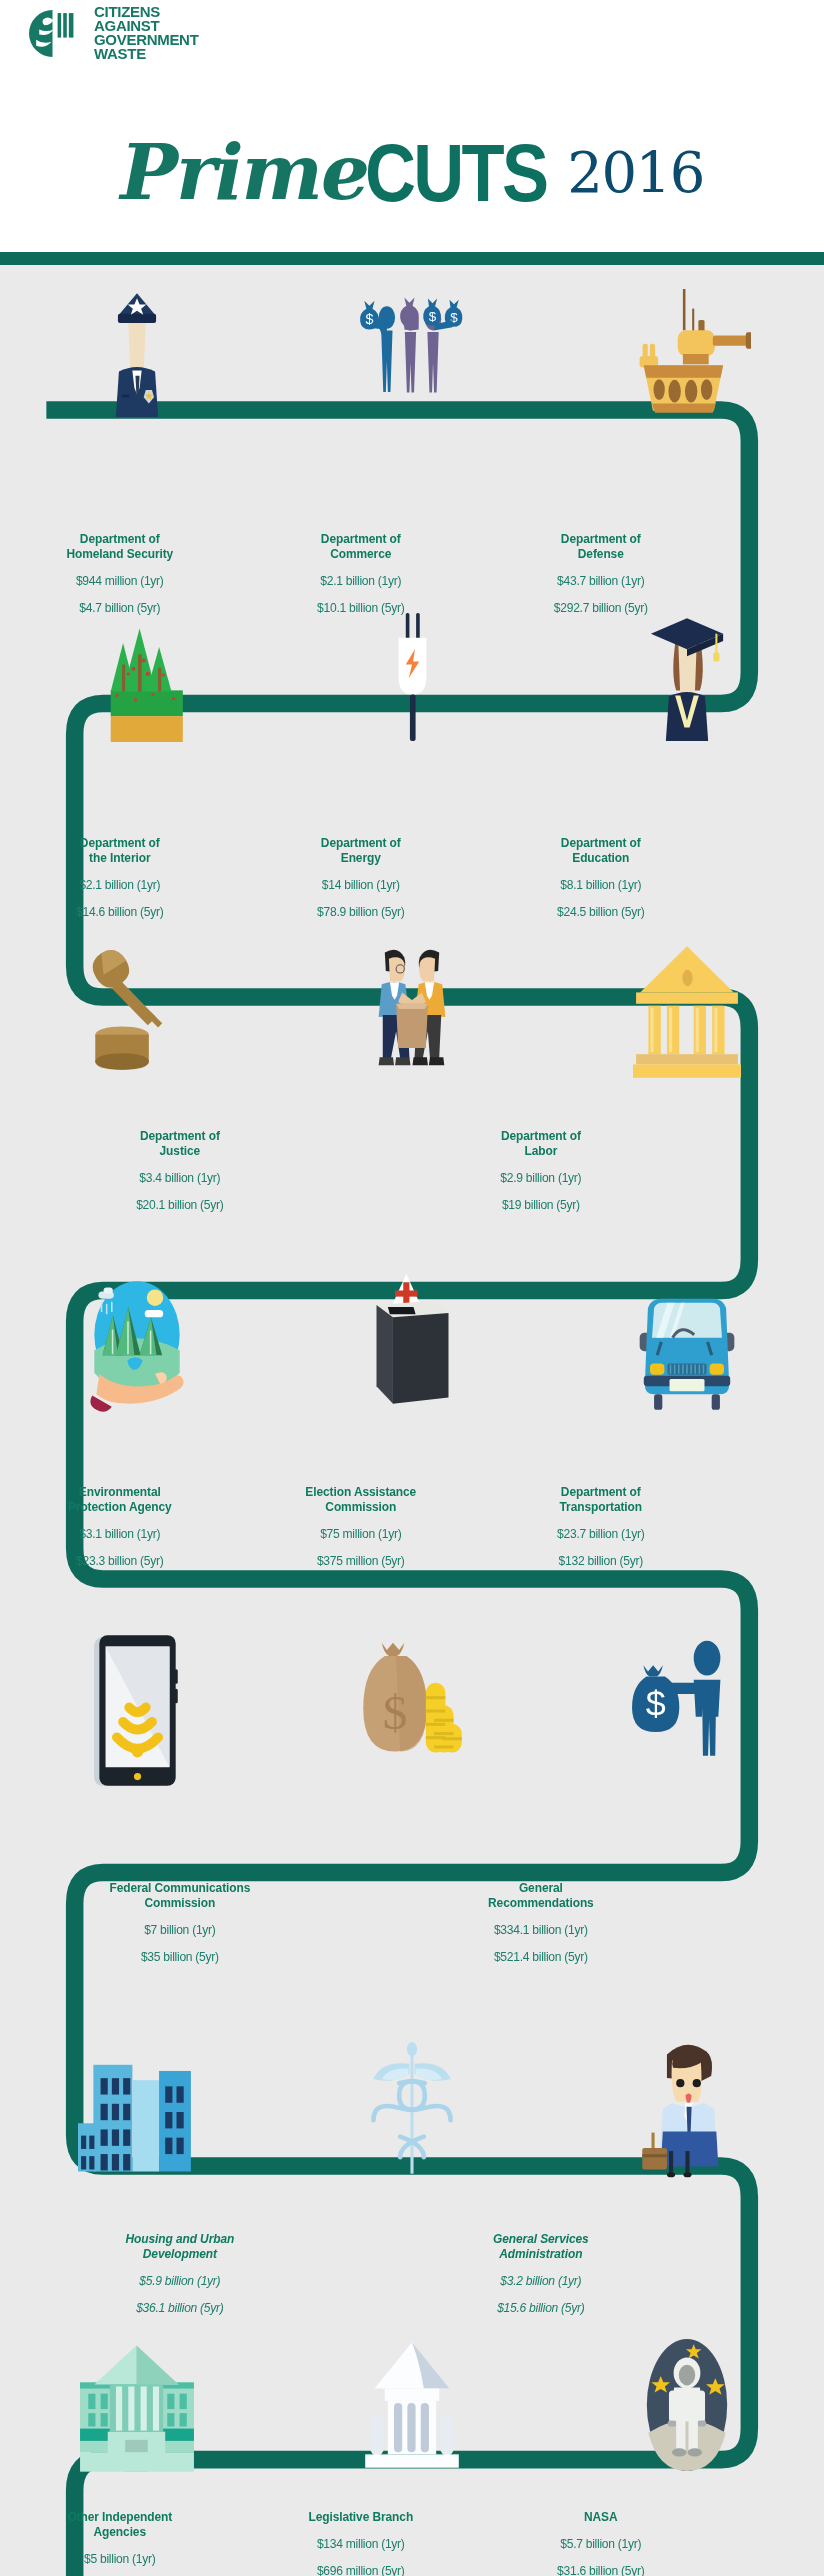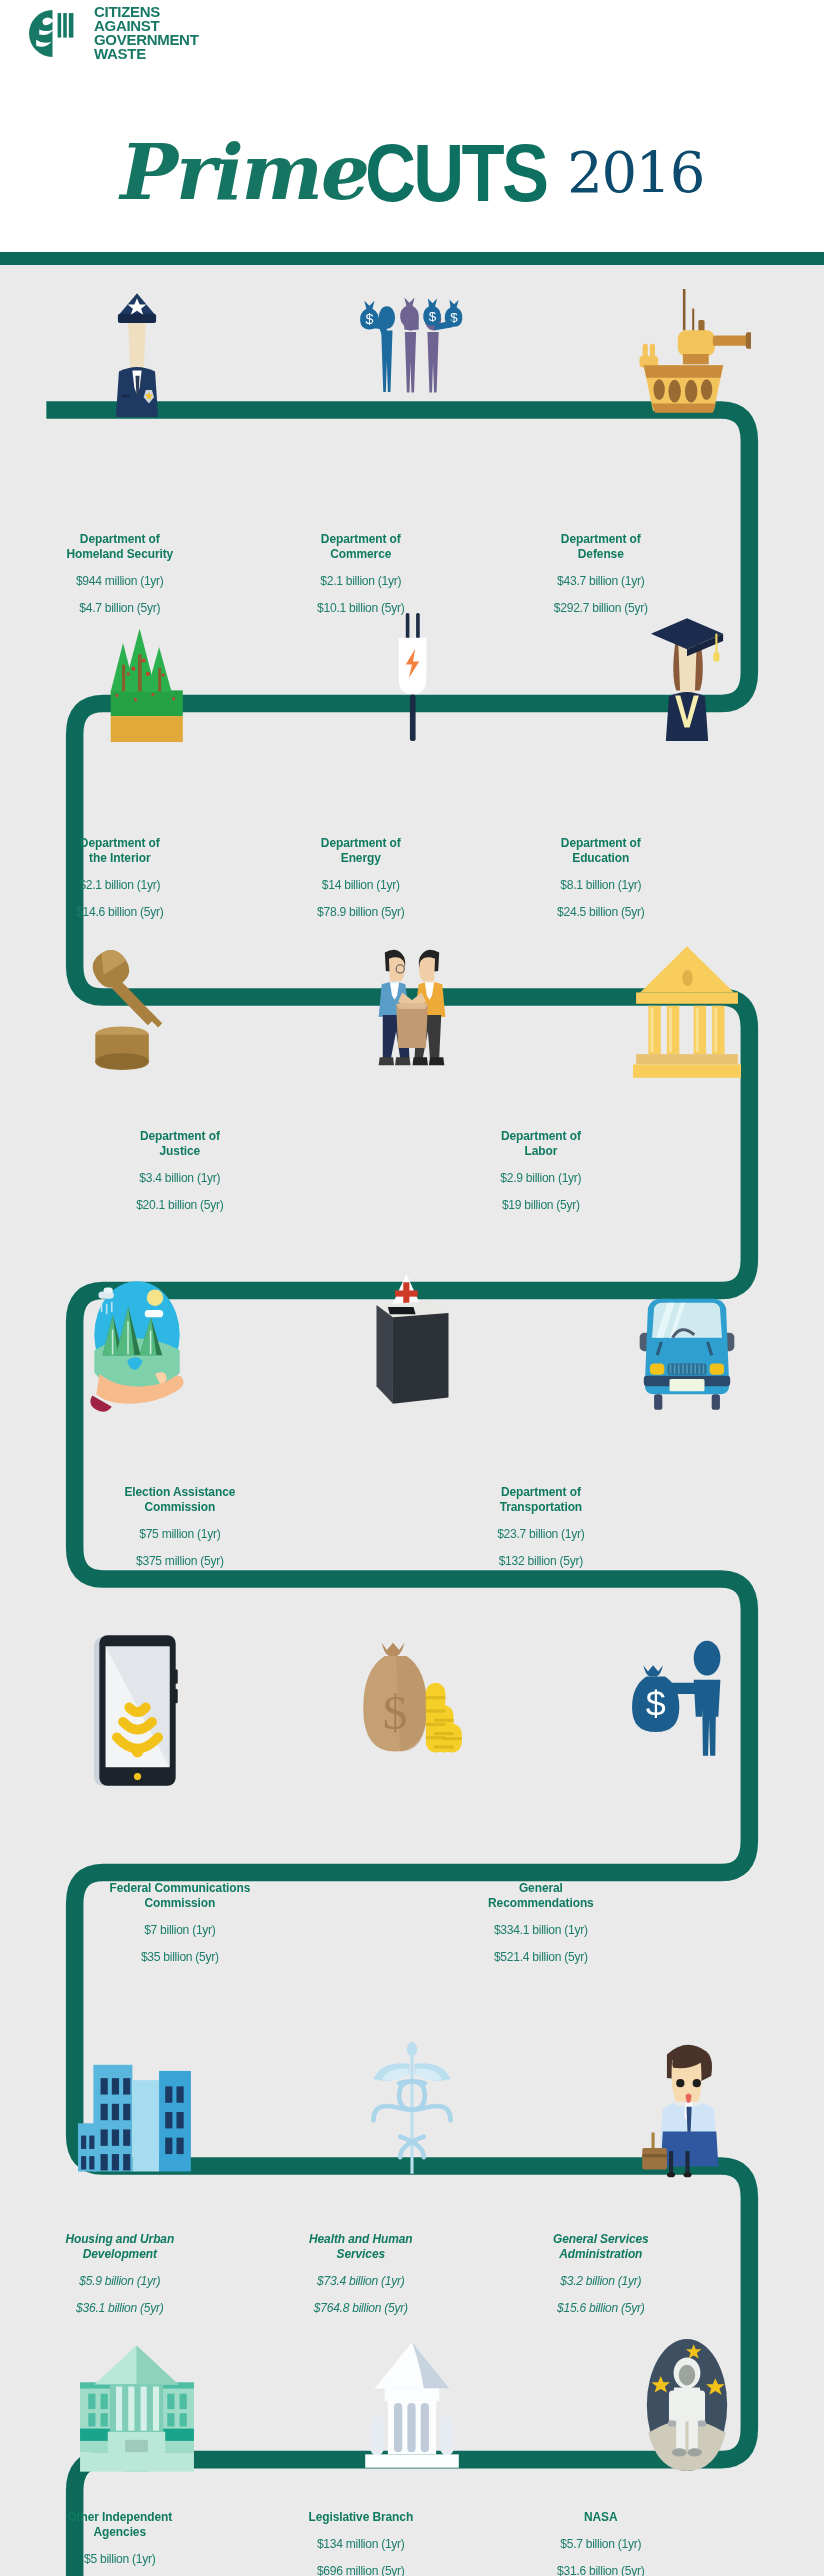--- a/index.html
+++ b/index.html
@@ -422,20 +422,28 @@
       <rect x="36" y="200" width="168" height="20" rx="6" fill="#2b4a6b"></rect>
       <rect x="86" y="206" width="68" height="24" rx="3" fill="#eef6e2"></rect>
       <rect x="56" y="236" width="16" height="30" rx="5" fill="#3b4a68"></rect>
       <rect x="168" y="236" width="16" height="30" rx="5" fill="#3b4a68"></rect>
     </svg>
   </div>
 </div>
 <div class="text-row" style="top:1484px;">
   <div class="text-cell">
     <div class="dept-name">
+      <div>Environmental</div>
+      <div>Protection Agency</div>
+      </div>
+    <div class="dept-1yr">$3.1 billion (1yr)</div>
+    <div class="dept-5yr">$23.3 billion (5yr)</div>
+  </div>
+  <div class="text-cell">
+    <div class="dept-name">
       <div>Election Assistance</div>
       <div>Commission</div>
       </div>
     <div class="dept-1yr">$75 million (1yr)</div>
     <div class="dept-5yr">$375 million (5yr)</div>
   </div>
   <div class="text-cell">
     <div class="dept-name">
       <div>Department of</div>
       <div>Transportation</div>
@@ -596,28 +604,20 @@
   <div class="text-cell">
     <div class="dept-name">
       <div>Housing and Urban</div>
       <div>Development</div>
       </div>
     <div class="dept-1yr">$5.9 billion (1yr)</div>
     <div class="dept-5yr">$36.1 billion (5yr)</div>
   </div>
   <div class="text-cell">
     <div class="dept-name">
-      <div>Health and Human</div>
-      <div>Services</div>
-      </div>
-    <div class="dept-1yr">$73.4 billion (1yr)</div>
-    <div class="dept-5yr">$764.8 billion (5yr)</div>
-  </div>
-  <div class="text-cell">
-    <div class="dept-name">
       <div>General Services</div>
       <div>Administration</div>
       </div>
     <div class="dept-1yr">$3.2 billion (1yr)</div>
     <div class="dept-5yr">$15.6 billion (5yr)</div>
   </div>
 </div>
 
 <div class="icon-row" style="top:2339px;height:134px;">
   <div class="icon-cell">

